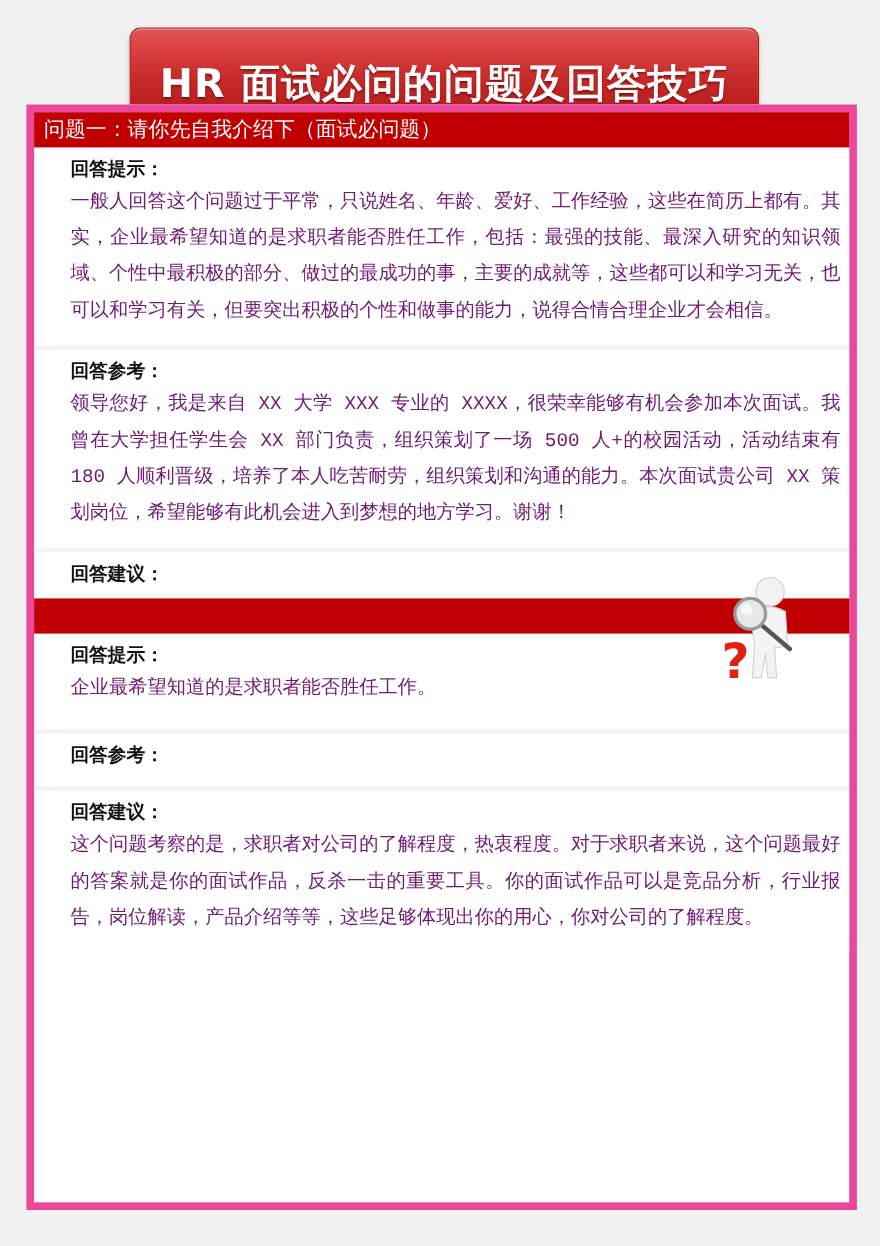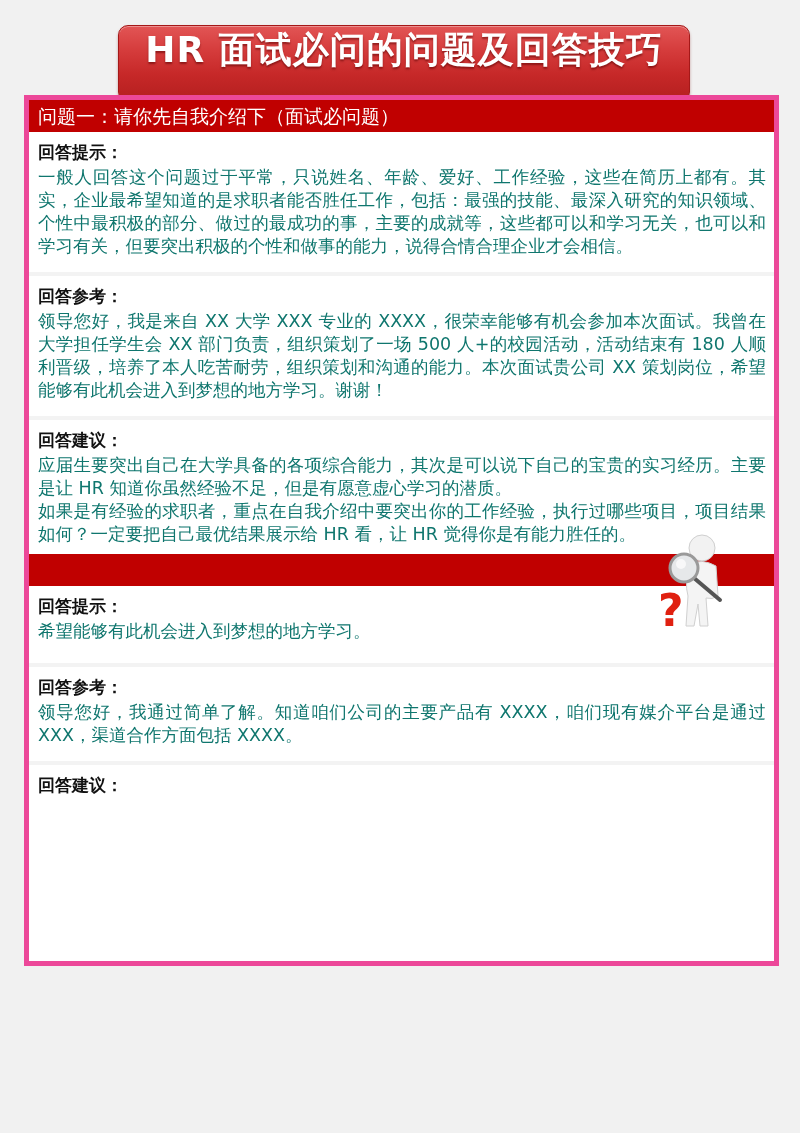--- a/index.html
+++ b/index.html
@@ -10,53 +10,55 @@
     overflow: hidden;
   }
   .page { position: relative; width: 800px; height: 1133px; }
 
   .title-banner {
     position: absolute; left: 118px; top: 25px; width: 572px; height: 77px;
     border-radius: 10px;
     background: linear-gradient(to bottom, #e25555 0%, #d43a3a 35%, #c62828 65%, #b41f1f 100%);
     border: 1px solid #a51818;
     box-shadow: 0 2px 3px rgba(120,0,0,0.35), inset 0 1px 0 rgba(255,255,255,0.35);
-    display: flex; align-items: flex-start; justify-content: center;
+    display: flex; align-items: flex-end; justify-content: center;
   }
   .title-text {
     color: #ffffff; font-weight: bold; font-size: 36px; letter-spacing: 1px;
     text-shadow: 0 2px 2px rgba(90,0,0,0.55);
   }
 
   .frame {
-    position: absolute; left: 24px; top: 95px; width: 755px; height: 871px;
-    border: 5px solid #ec4899;
+    position: absolute; left: 24px; top: 95px; width: 755px; height: 1005px;
+    border: 7px solid #ec4899;
     background: #ffffff;
   }
 
   .q-header {
     background: #c00000; color: #ffffff;
     height: 32px; line-height: 32px;
     font-size: 19px; padding-left: 9px;
     position: relative;
   }
 
   .section {
     padding: 6px 8px 14px 9px;
     background: #ffffff;
+    margin-left: 24px;
   }
   .divider { height: 4px; background: #f3f3f3; }
 
   .label {
     font-weight: bold; font-size: 17px; color: #111;
     height: 28px; line-height: 28px;
   }
   .body-text {
-    font-size: 17.5px; color: #0f766e; line-height: 23px;
+    font-size: 17.5px; color: #701a75; line-height: 33px;
     text-align: justify;
+    font-family: Liberation Mono, monospace;
   }
   .body-text p { margin: 0; }
 
   .figure {
     position: absolute; right: 40px; top: -20px; width: 80px; height: 100px;
   }
 </style>
 </head>
 <body>
 
@@ -83,24 +85,20 @@
     <div class="section">
       <div class="label">回答参考：</div>
       <div class="body-text">
         <p>领导您好，我是来自 XX 大学 XXX 专业的 XXXX，很荣幸能够有机会参加本次面试。我曾在大学担任学生会 XX 部门负责，组织策划了一场 500 人+的校园活动，活动结束有 180 人顺利晋级，培养了本人吃苦耐劳，组织策划和沟通的能力。本次面试贵公司 XX 策划岗位，希望能够有此机会进入到梦想的地方学习。谢谢！</p>
       </div>
     </div>
     <div class="divider"></div>
 
     <div class="section" style="padding-bottom:8px;">
       <div class="label">回答建议：</div>
-      <div class="body-text">
-        <p>应届生要突出自己在大学具备的各项综合能力，其次是可以说下自己的宝贵的实习经历。主要是让 HR 知道你虽然经验不足，但是有愿意虚心学习的潜质。</p>
-        <p>如果是有经验的求职者，重点在自我介绍中要突出你的工作经验，执行过哪些项目，项目结果如何？一定要把自己最优结果展示给 HR 看，让 HR 觉得你是有能力胜任的。</p>
-      </div>
     </div>
 
     <div class="q-header">
       <div class="figure">
         <svg width="80" height="100" viewBox="0 0 80 100">
 
           <ellipse cx="48" cy="14" rx="13" ry="13" fill="#f2f2f2" stroke="#cfcfcf" stroke-width="1"></ellipse>
           <path d="M36 30 Q48 24 62 32 L64 62 Q58 66 52 64 L54 92 L46 92 L44 70 L40 92 L32 92 L34 62 Q30 48 36 30 Z" fill="#f4f4f4" stroke="#d0d0d0" stroke-width="1"></path>
 
           <line x1="40" y1="44" x2="66" y2="66" stroke="#555" stroke-width="4" stroke-linecap="round"></line>
@@ -108,31 +106,31 @@
           <circle cx="27" cy="30" r="5" fill="#ffffff" opacity="0.7"></circle>
 
           <text x="4" y="92" font-family="DejaVu Sans, sans-serif" font-weight="bold" font-size="44" fill="#e02010">?</text>
         </svg>
       </div>
     </div>
 
     <div class="section" style="padding-bottom:20px;">
       <div class="label">回答提示：</div>
       <div class="body-text">
-        <p>希望能够有此机会进入到梦想的地方学习。</p>
+        <p>企业最希望知道的是求职者能否胜任工作。</p>
       </div>
     </div>
     <div class="divider"></div>
 
     <div class="section">
       <div class="label">回答参考：</div>
-      <div class="body-text">
-        <p>领导您好，我通过简单了解。知道咱们公司的主要产品有 XXXX，咱们现有媒介平台是通过 XXX，渠道合作方面包括 XXXX。</p>
-      </div>
     </div>
     <div class="divider"></div>
 
     <div class="section">
       <div class="label">回答建议：</div>
+      <div class="body-text">
+        <p>这个问题考察的是，求职者对公司的了解程度，热衷程度。对于求职者来说，这个问题最好的答案就是你的面试作品，反杀一击的重要工具。你的面试作品可以是竞品分析，行业报告，岗位解读，产品介绍等等，这些足够体现出你的用心，你对公司的了解程度。</p>
+      </div>
     </div>
 
   </div>
 </div>
 
 </body></html>

